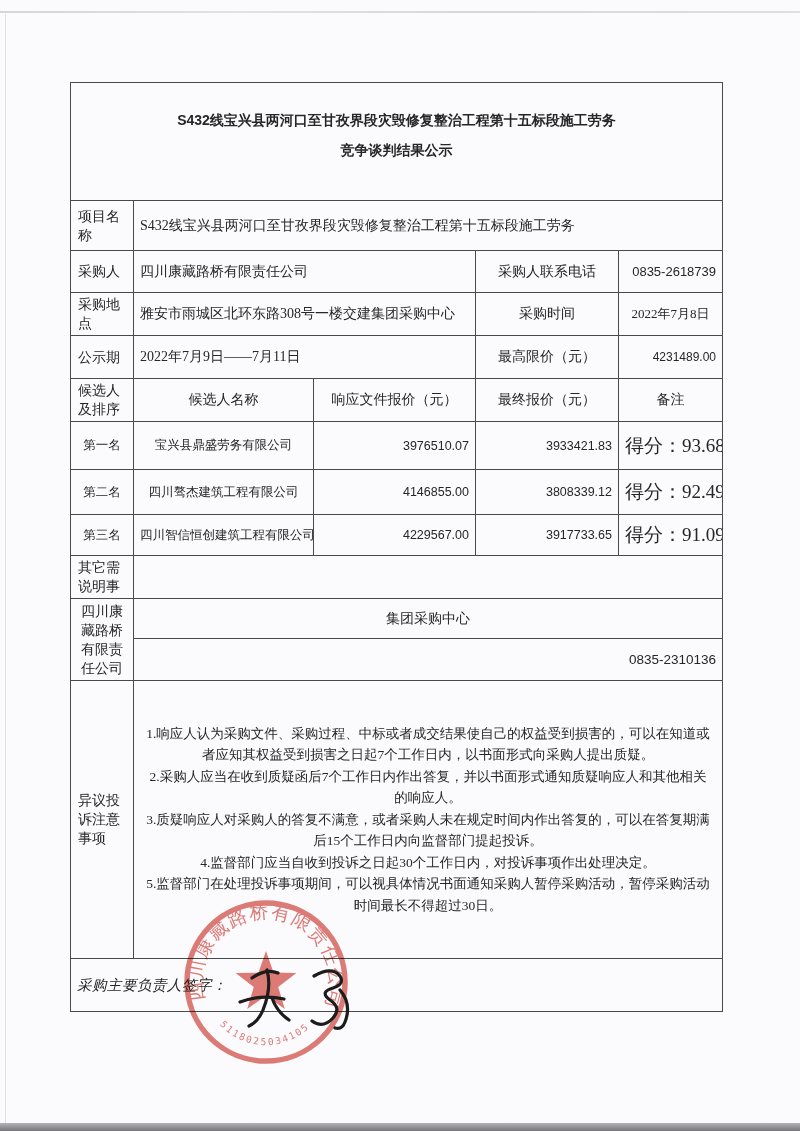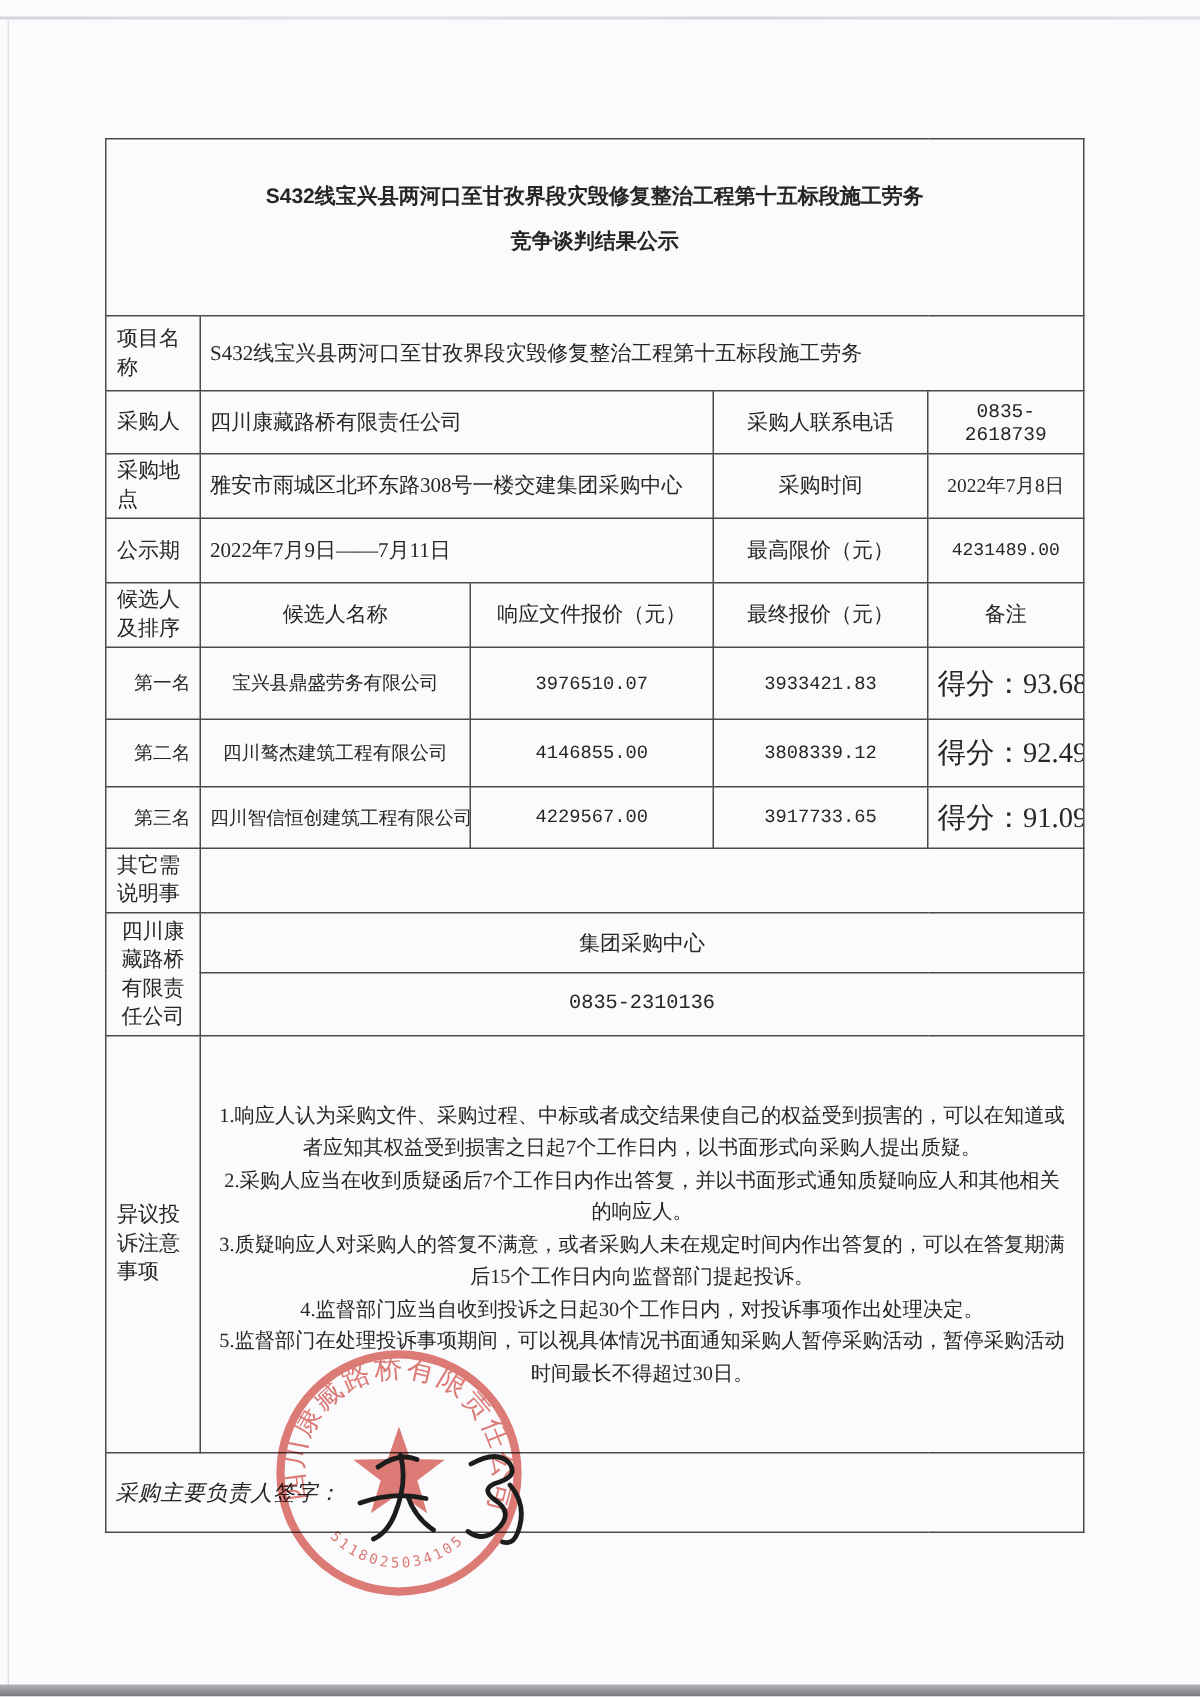--- a/index.html
+++ b/index.html
@@ -26,35 +26,35 @@
   .page-left-edge{
     position:absolute;left:5px;top:14px;width:1px;height:1110px;
     background:#e2e0e7;
   }
   .page-bottom-edge{
     position:absolute;left:0;bottom:0;width:800px;height:8px;
     background:linear-gradient(180deg,#b5b3ba,#77757c);
   }
 
   .doc-table{
-    position:absolute;left:70px;top:92px;width:652px;
+    position:absolute;left:70px;top:82px;width:652px;
     border-collapse:collapse;table-layout:fixed;padding-left:15px;
   }
   .doc-table td{
     border:1.6px solid var(--line);
     vertical-align:middle;
     font-size:14px;
     padding:2px 6px;
     overflow:hidden;
   }
   td.label{padding:2px 7px;line-height:19px;}
   td.center{text-align:center;}
-  td.rank{text-align:right;font-size:12.5px;}
+  td.rank{text-align:center;font-size:12.5px;}
   td.cand-name{text-align:center;font-size:12.5px;white-space:nowrap;}
-  td.num{text-align:center;font-size:12.5px;font-family:Liberation Mono, monospace;}
+  td.num{text-align:right;font-size:12.5px;font-family:Liberation Sans, sans-serif;}
   td.remark{text-align:center;font-size:19px;white-space:nowrap;}
   td.small-num{font-size:12px;}
 
   .title-cell{
     text-align:center;vertical-align:middle;
     font-family:"Liberation Sans","DejaVu Sans",sans-serif;
     font-weight:bold;font-size:20px;line-height:30px;
     padding:10px 2px 24px 2px !important;
   }
   .obj-cell{padding:6px 10px !important;}

